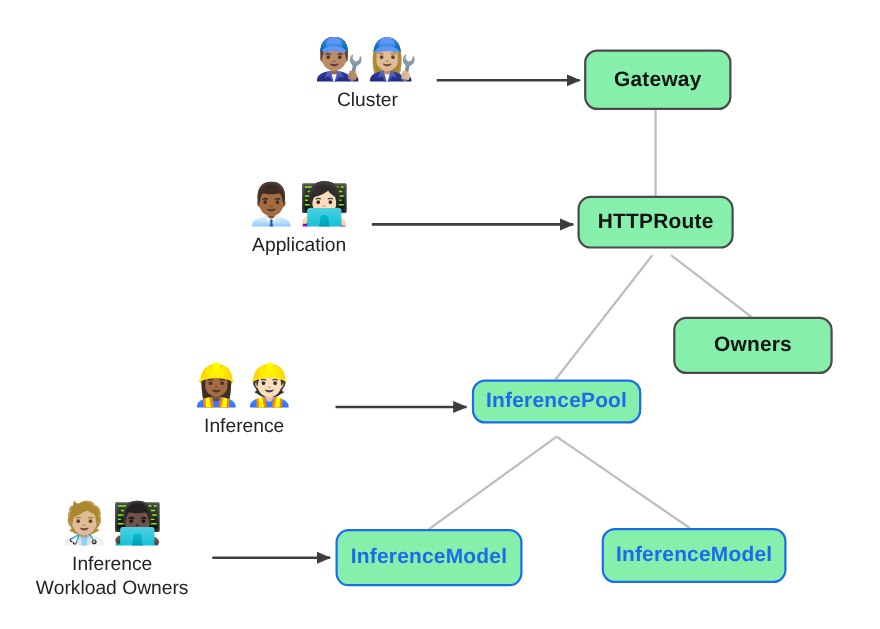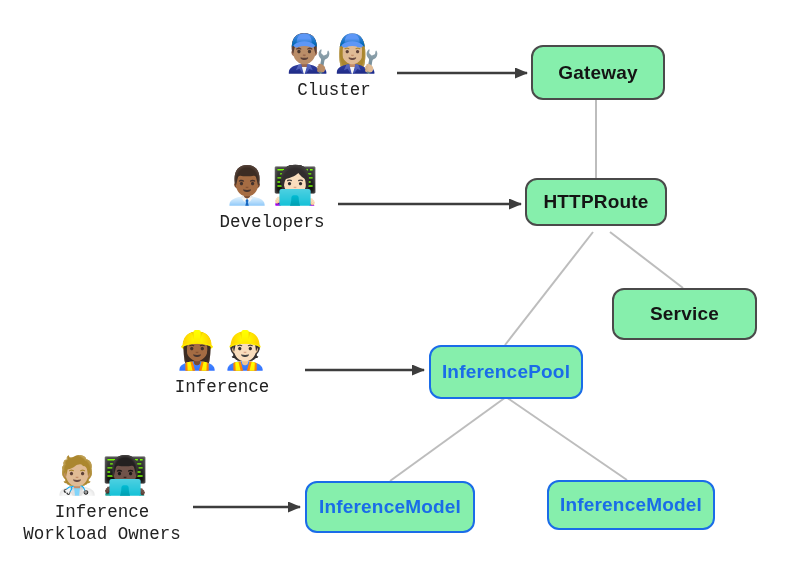--- a/index.html
+++ b/index.html
@@ -48,21 +48,21 @@
     letter-spacing: 2px;
     white-space: nowrap;
   }
   .persona .label {
     display: block;
     margin-top: 3px;
     font-size: 17.5px;
     line-height: 22px;
     color: var(--label_text, #222222);
   }
-  .persona .label span { display: block; font-family: Liberation Mono, monospace; }
+  .persona .label span { display: block; }
 </style>
 </head>
 <body>
 
 <div class="canvas">
 
   <svg class="layer">
     <defs>
       <marker id="arrowhead" markerUnits="userSpaceOnUse" markerWidth="14" markerHeight="12" refX="12" refY="5.5" orient="auto">
         <path d="M0,0 L13,5.5 L0,11 Z" fill="var(--arrow, #3d3d3d)"></path>
@@ -84,21 +84,21 @@
   <div class="persona" style="left:224px; top:32px;">
     <span class="emojis">👨🏽‍🔧👩🏼‍🔧</span>
     <span class="label">
       <span>Cluster</span>
     </span>
   </div>
 
   <div class="persona" style="left:162px; top:164px;">
     <span class="emojis">👨🏾‍💼👩🏻‍💻</span>
     <span class="label">
-      <span>Developers</span>
+      <span>Application</span>
     </span>
   </div>
 
   <div class="persona" style="left:112px; top:329px;">
     <span class="emojis">👷🏾‍♀️👷🏻</span>
     <span class="label">
       <span>Inference</span>
     </span>
   </div>
 
@@ -107,21 +107,21 @@
     <span class="label">
       <span>Inference</span>
       <span>Workload Owners</span>
     </span>
   </div>
 
   <div class="node dark" style="left:531px; top:45px;  width:134px; height:55px;">Gateway</div>
 
   <div class="node dark" style="left:525px; top:178px; width:142px; height:48px;">HTTPRoute</div>
 
-  <div class="node dark" style="left:612px; top:288px; width:145px; height:52px;">Service</div>
+  <div class="node dark" style="left:612px; top:288px; width:145px; height:52px;">Owners</div>
 
-  <div class="node blue" style="left:429px; top:345px; width:154px; height:54px;">InferencePool</div>
+  <div class="node blue" style="left:429px; top:345px; width:154px; height:40px;">InferencePool</div>
 
   <div class="node blue" style="left:305px; top:481px; width:170px; height:52px;">InferenceModel</div>
 
   <div class="node blue" style="left:547px; top:480px; width:168px; height:50px;">InferenceModel</div>
 
 </div>
 
 </body></html>

